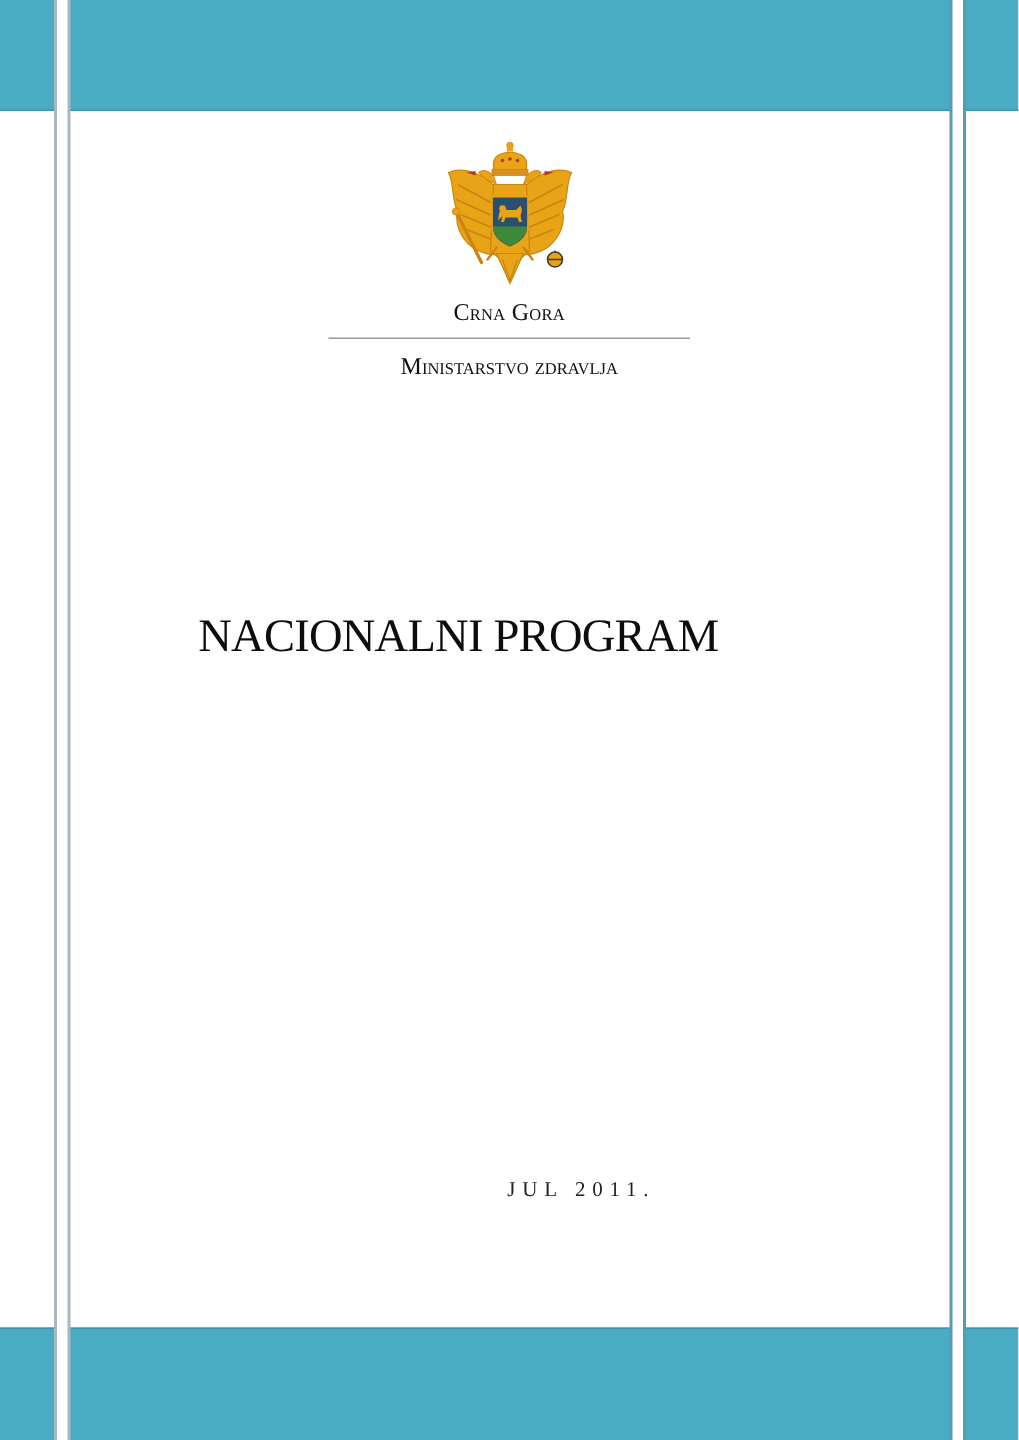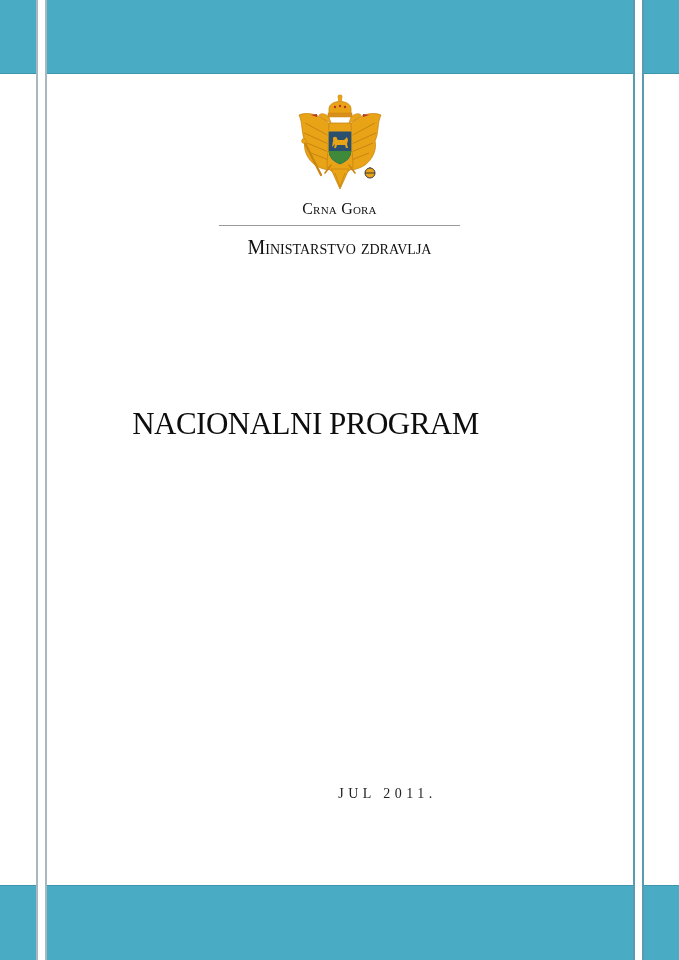--- a/index.html
+++ b/index.html
@@ -65,21 +65,21 @@
       width: 241px;
       height: 1px;
       background: #9a9a9a;
     }
     .ministry {
       position: absolute;
       top: 236px;
       left: 0;
       width: 679px;
       text-align: center;
-      font-size: 20px;
+      font-size: 16px;
       font-variant: small-caps;
     }
 
     .title {
       position: absolute;
       top: 405px;
       left: 0;
       width: 611px;
       text-align: center;
       font-size: 31px;

